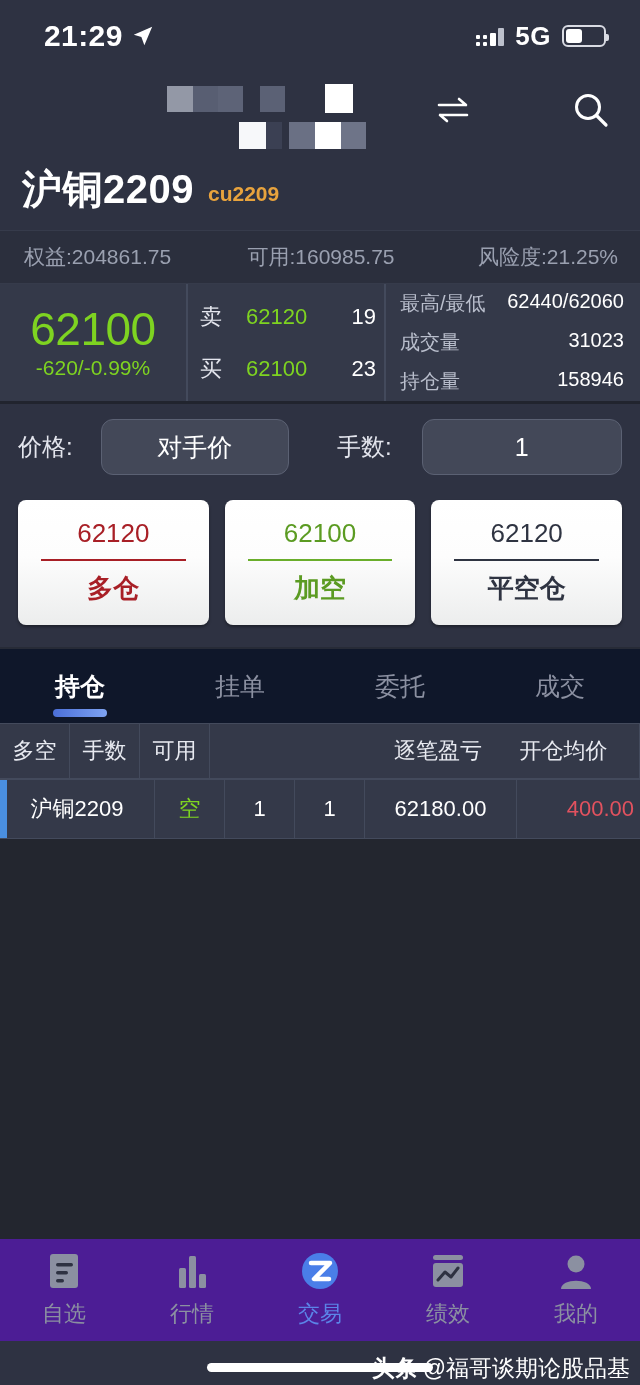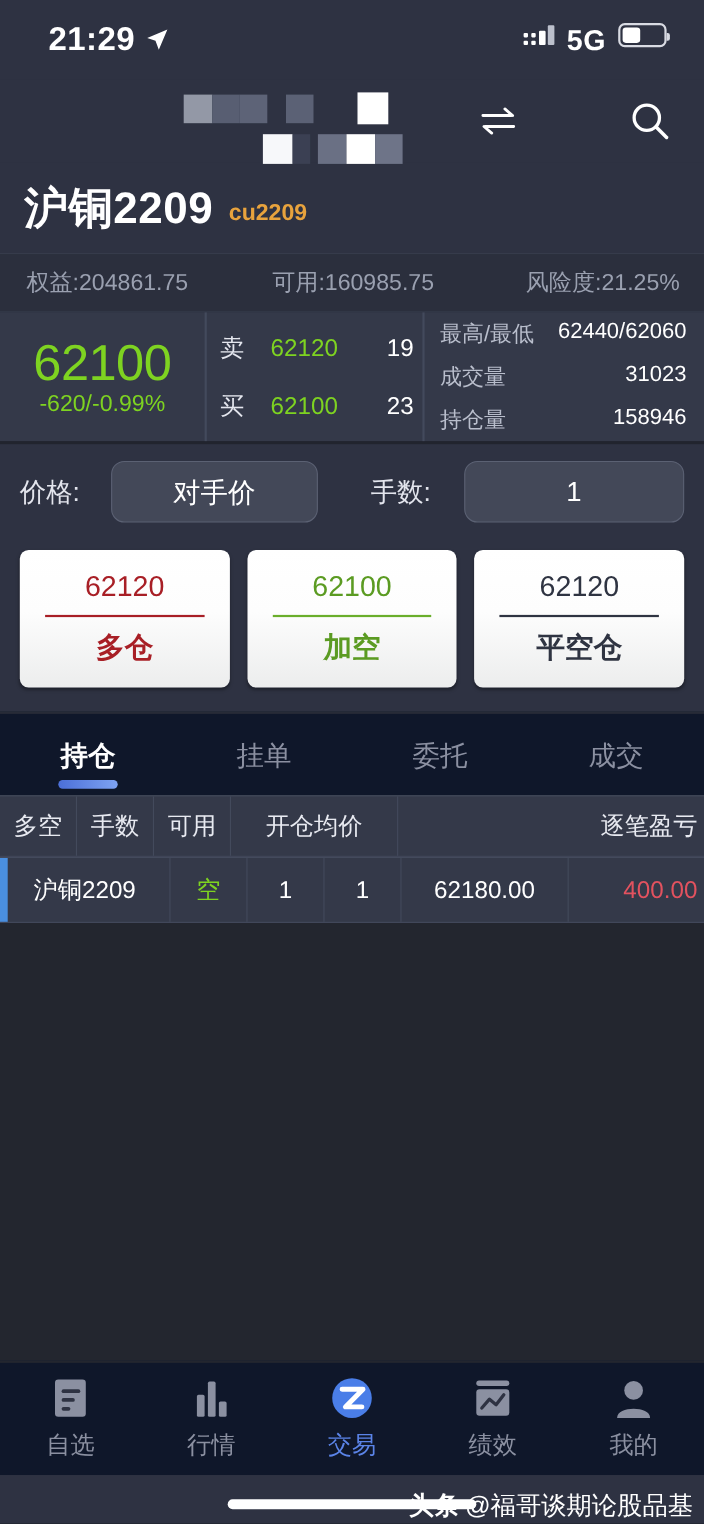--- a/index.html
+++ b/index.html
@@ -24,21 +24,21 @@
     height: 72px;
     display: flex;
     align-items: center;
     justify-content: space-between;
     padding: 0 34px 0 44px;
     background: #2e3242;
   }
   .sb-left { display: flex; align-items: center; gap: 9px; }
   .sb-time { font-size: 30px; font-weight: 600; letter-spacing: 0.4px; color: #fff; }
   .loc-icon { width: 22px; height: 22px; display:block; }
-  .sb-right { display: flex; gap: 11px; }
+  .sb-right { display: flex; align-items: center; gap: 11px; }
   .sig { display: flex; align-items: flex-end; gap: 2.5px; height: 20px; }
   .sig .dots { display: grid; grid-template-columns: repeat(2, 4px); grid-template-rows: repeat(2, 4px); gap: 3px; }
   .sig .dots i { width: 4px; height: 4px; background: #fff; display: block; border-radius: 1px; }
   .sig b { display:block; width: 6px; background: #fff; border-radius: 1px; }
   .sig b.b1 { height: 13px; }
   .sig b.b2 { height: 18px; background: #bcc0cc; }
   .net { font-size: 26px; font-weight: 600; color: #fff; letter-spacing: .5px;}
   .batt { position: relative; width: 44px; height: 22px; border: 2.5px solid #d9dbe3; border-radius: 6px; }
   .batt .fill { position: absolute; left: 2px; top: 2px; bottom: 2px; width: 16px; background: #fff; border-radius: 3px; }
   .batt .cap { position: absolute; right: -5px; top: 7px; width: 3px; height: 7px; background: #d9dbe3; border-radius: 0 2px 2px 0; }
@@ -227,21 +227,21 @@
     content: "";
     position: absolute; left: 0; top: 0; bottom: 0;
     width: 7px; background: #4a8fe0;
   }
 
   .filler { background: #23262f; height: 398px; }
 
   
   .bottomnav {
     height: 104px;
-    background: #0f172a;
+    background: #4c1d95;
     border-top: 2px solid #23262f;
     display: flex;
     align-items: center;
   }
   .nav {
     flex: 1;
     height: 100%;
     display: flex; flex-direction: column;
     align-items: center; justify-content: center;
     gap: 8px;
@@ -416,22 +416,22 @@
     <div class="tab">挂单</div>
     <div class="tab">委托</div>
     <div class="tab">成交</div>
   </div>
 
   <div class="ptable">
     <div class="prow header">
       <div class="pcell c-dir">多空</div>
       <div class="pcell c-lots">手数</div>
       <div class="pcell c-avail">可用</div>
+      <div class="pcell c-pnl">逐笔盈亏</div>
       <div class="pcell c-avg">开仓均价</div>
-      <div class="pcell c-pnl">逐笔盈亏</div>
     </div>
     <div class="prow data">
       <div class="pcell c-name">沪铜2209</div>
       <div class="pcell c-dir dir-short">空</div>
       <div class="pcell c-lots">1</div>
       <div class="pcell c-avail">1</div>
       <div class="pcell c-avg">62180.00</div>
       <div class="pcell c-pnl pnl-pos">400.00</div>
     </div>
   </div>

